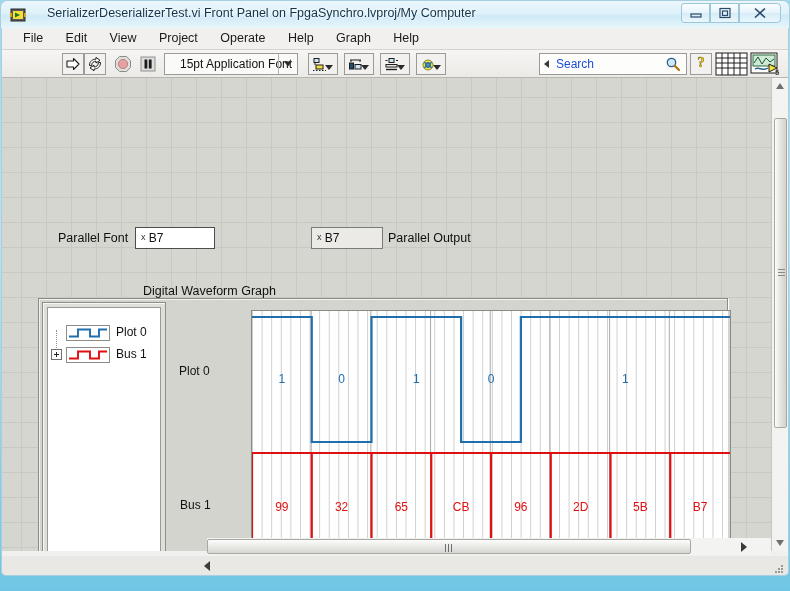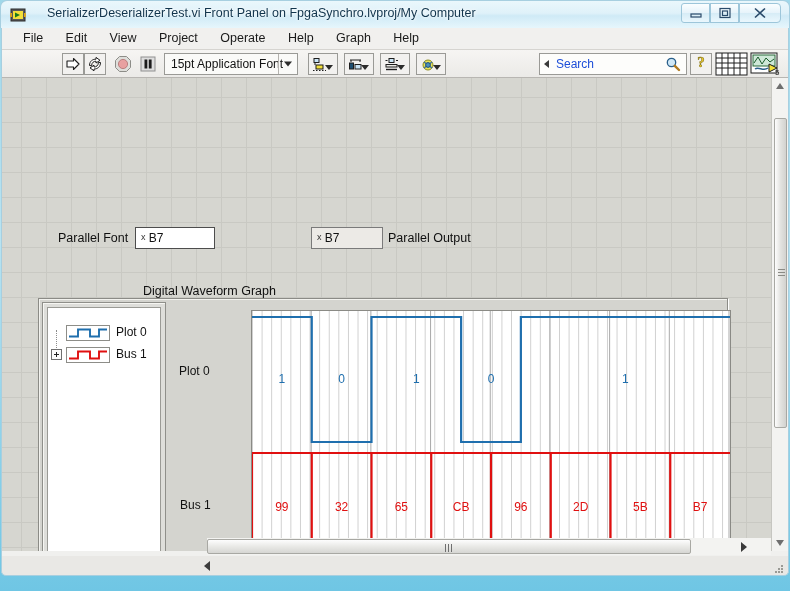--- a/index.html
+++ b/index.html
@@ -100,21 +100,21 @@
   #tb-runcont { left: 82px; }
   #tb-abort { left: 110px; border:none; background:transparent; }
   #tb-pause { left: 135px; border:none; background:transparent; }
 
   #font-combo {
     position: absolute; left: 162px; top: 3px;
     width: 134px; height: 22px;
     border: 1px solid #9a9a96; background: #fafaf8;
     box-sizing: border-box;
     font-size: 12px; color: #121212;
-    padding: 3px 0 0 6px;
+    padding: 3px 0 0 15px;
     cursor: default;
   }
   #font-combo .arrowbox {
     position: absolute; right: 0; top: 0; width: 18px; height: 20px;
     border-left: 1px solid #b5b3af;
   }
   .tri-down {
     position:absolute; left:50%; top:50%; transform:translate(-50%,-50%);
     width:0;height:0;border-left:4px solid transparent;border-right:4px solid transparent;
     border-top:5px solid #2b2b2b;

